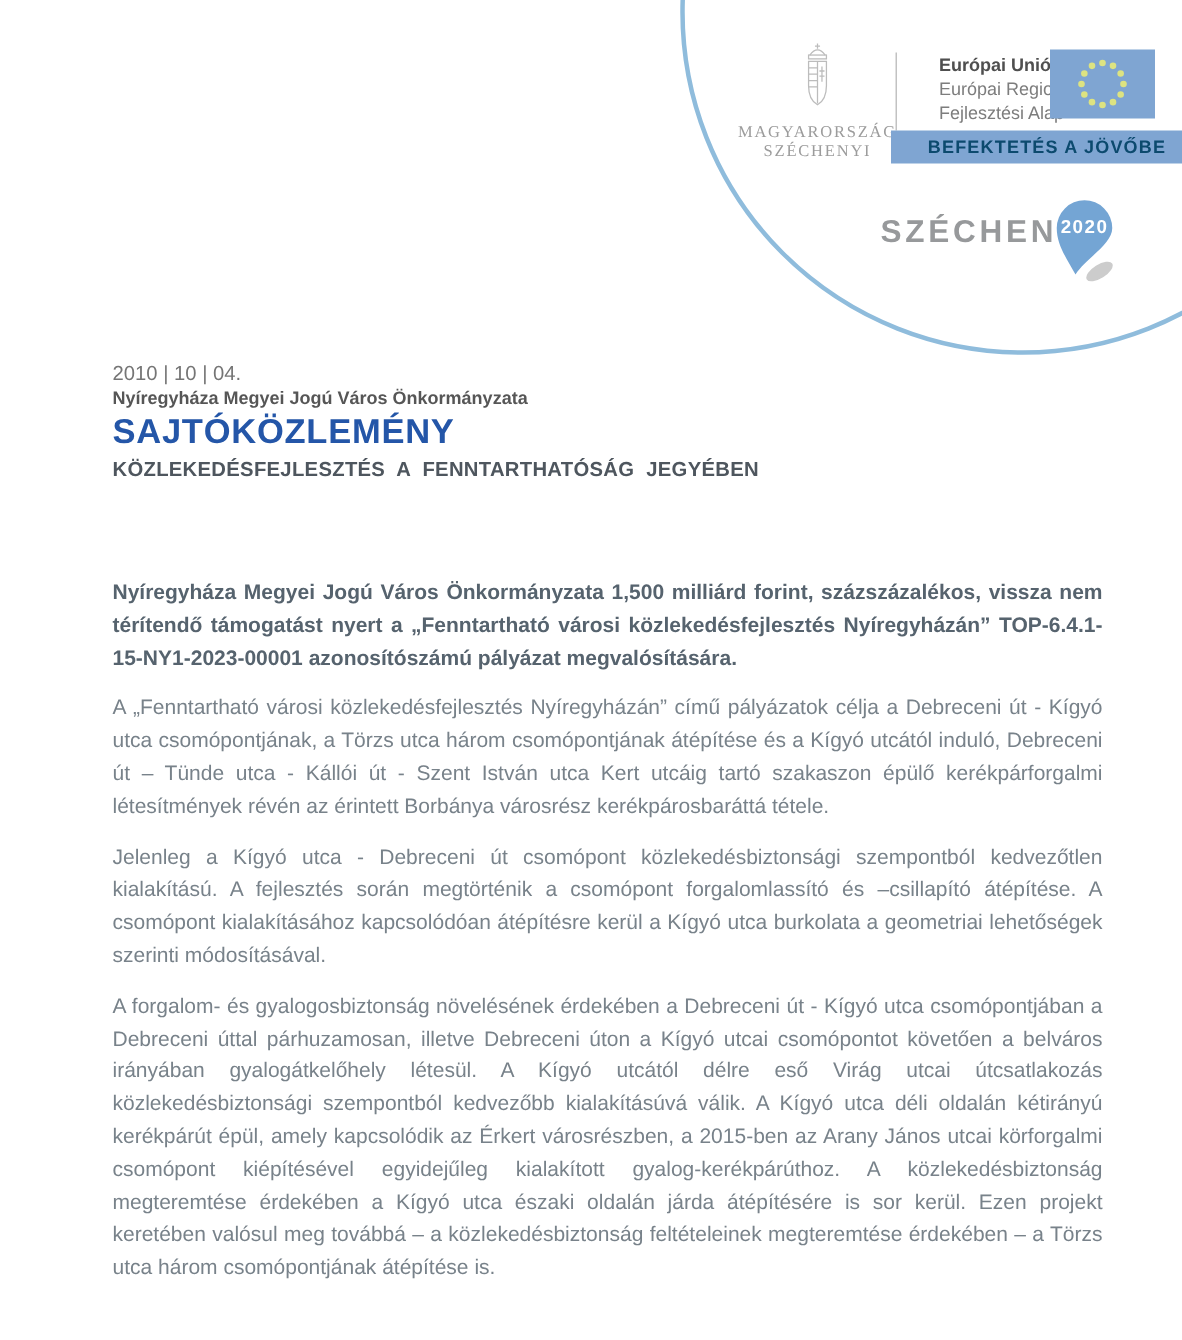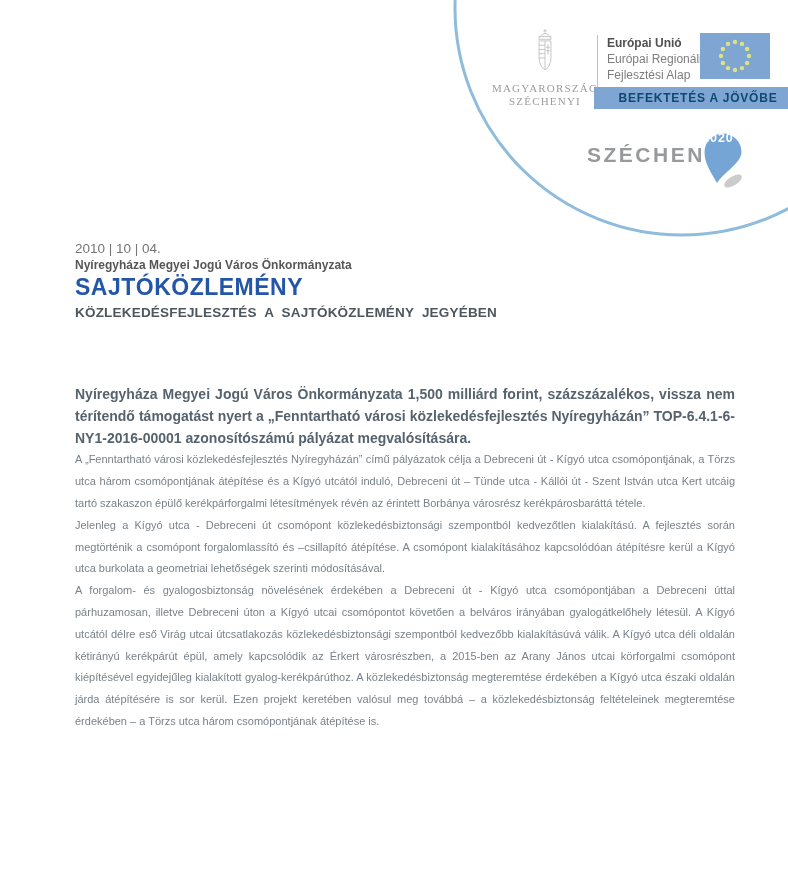--- a/index.html
+++ b/index.html
@@ -11,45 +11,45 @@
   
   .arc { position:absolute; left:0; top:0; z-index:1; }
   
   .gov { position:absolute; left:486px; top:26px; width:118px; text-align:center; z-index:2; }
   .gov svg { display:block; margin:0 auto; }
   .gov-caption { margin-top:4px; font-family:"Liberation Serif", serif; font-size:11px;
     line-height:13px; letter-spacing:1.2px; color:#9c9c9c; }
   
   .eu-divider { position:absolute; left:597px; top:35px; width:1px; height:52px; background:#c2c2c2; z-index:2; }
   
-  .eu-text { position:absolute; left:607px; top:35px; z-index:2; font-size:12px; line-height:16px; color:#7d7d7d; }
+  .eu-text { position:absolute; left:626px; top:35px; z-index:2; font-size:12px; line-height:16px; color:#7d7d7d; }
   .eu-text .eu-title { font-weight:bold; color:#4f4f4f; }
   
   .eu-flag { position:absolute; left:700px; top:33px; width:70px; height:46px; background:#7FA5D2; z-index:2; }
   
   .banner { position:absolute; left:594px; top:87px; width:208px; height:22px; background:#7FA5D2;
     color:#0c4a6e; font-weight:bold; font-size:12px; letter-spacing:0.8px; text-align:center;
     line-height:22px; z-index:2; }
   
   .sz-text { position:absolute; left:587px; top:143px; font-size:21px; font-weight:bold;
     color:#97999b; letter-spacing:2.5px; z-index:2; }
   .pin { position:absolute; left:702px; top:130px; z-index:3; }
-  .pin-year { position:absolute; left:702px; top:131px; width:42px; 
+  .pin-year { position:absolute; left:702px; top:144px; width:42px; text-align:center;
     color:#ffffff; font-size:12.5px; font-weight:bold; letter-spacing:1px; z-index:4; }
   
   .content { position:absolute; left:75px; top:240px; width:660px; z-index:2; }
   .date { font-size:13.5px; line-height:17px; color:#757575; }
   .org  { font-size:12px; line-height:17px; font-weight:bold; color:#565656; }
   .title { font-size:23px; line-height:26px; font-weight:bold;
     color:#2456A8; letter-spacing:0.5px; }
   .subtitle { margin-top:5px; font-size:13.5px; line-height:16px; font-weight:bold;
     color:#4e565e; word-spacing:4px; letter-spacing:0.2px; }
   .lead { margin-top:63px; font-size:14px; line-height:21.8px; font-weight:bold;
     color:#56636e; text-align:justify; }
-  .para { font-size:11px; line-height:21.8px; color:#78828a; text-align:justify; }
+  .para { margin-top:12px; font-size:14px; line-height:21.8px; color:#78828a; text-align:justify; }
 </style>
 </head>
 <body>
 
 <div class="page">
 
   <svg class="arc" width="788" height="250" viewBox="0 0 788 250">
     <circle cx="682" cy="8" r="227" fill="none" stroke="#8FBCDC" stroke-width="3"></circle>
   </svg>
 
@@ -104,20 +104,20 @@
   <svg class="pin" width="50" height="58" viewBox="0 0 50 58">
     <ellipse cx="31" cy="51" rx="10" ry="4.5" transform="rotate(-32 31 51)" fill="#cccccc"></ellipse>
     <path d="M15 53 C9 42 2.5 33.5 2.5 22 A18.5 18.5 0 1 1 39.5 22 C39.5 33 22 42 15 53 Z" fill="#74A5D4"></path>
   </svg>
   <span class="pin-year">2020</span>
 
   <div class="content">
     <div class="date">2010 | 10 | 04.</div>
     <div class="org">Nyíregyháza Megyei Jogú Város Önkormányzata</div>
     <div class="title">SAJTÓKÖZLEMÉNY</div>
-    <div class="subtitle">KÖZLEKEDÉSFEJLESZTÉS A SAJTÓKÖZLEMÉNY JEGYÉBEN</div>
-    <div class="lead">Nyíregyháza Megyei Jogú Város Önkormányzata 1,500 milliárd forint, százszázalékos, vissza nem térítendő támogatást nyert a „Fenntartható városi közlekedésfejlesztés Nyíregyházán” TOP-6.4.1-6-NY1-2016-00001 azonosítószámú pályázat megvalósítására.</div>
+    <div class="subtitle">KÖZLEKEDÉSFEJLESZTÉS A FENNTARTHATÓSÁG JEGYÉBEN</div>
+    <div class="lead">Nyíregyháza Megyei Jogú Város Önkormányzata 1,500 milliárd forint, százszázalékos, vissza nem térítendő támogatást nyert a „Fenntartható városi közlekedésfejlesztés Nyíregyházán” TOP-6.4.1-15-NY1-2023-00001 azonosítószámú pályázat megvalósítására.</div>
     <div class="para">A „Fenntartható városi közlekedésfejlesztés Nyíregyházán” című pályázatok célja a Debreceni út - Kígyó utca csomópontjának, a Törzs utca három csomópontjának átépítése és a Kígyó utcától induló, Debreceni út – Tünde utca - Kállói út - Szent István utca Kert utcáig tartó szakaszon épülő kerékpárforgalmi létesítmények révén az érintett Borbánya városrész kerékpárosbaráttá tétele.</div>
     <div class="para">Jelenleg a Kígyó utca - Debreceni út csomópont közlekedésbiztonsági szempontból kedvezőtlen kialakítású. A fejlesztés során megtörténik a csomópont forgalomlassító és –csillapító átépítése. A csomópont kialakításához kapcsolódóan átépítésre kerül a Kígyó utca burkolata a geometriai lehetőségek szerinti módosításával.</div>
     <div class="para">A forgalom- és gyalogosbiztonság növelésének érdekében a Debreceni út - Kígyó utca csomópontjában a Debreceni úttal párhuzamosan, illetve Debreceni úton a Kígyó utcai csomópontot követően a belváros irányában gyalogátkelőhely létesül. A Kígyó utcától délre eső Virág utcai útcsatlakozás közlekedésbiztonsági szempontból kedvezőbb kialakításúvá válik. A Kígyó utca déli oldalán kétirányú kerékpárút épül, amely kapcsolódik az Érkert városrészben, a 2015-ben az Arany János utcai körforgalmi csomópont kiépítésével egyidejűleg kialakított gyalog-kerékpárúthoz. A közlekedésbiztonság megteremtése érdekében a Kígyó utca északi oldalán járda átépítésére is sor kerül. Ezen projekt keretében valósul meg továbbá – a közlekedésbiztonság feltételeinek megteremtése érdekében – a Törzs utca három csomópontjának átépítése is.</div>
   </div>
 
 </div>
 
 </body></html>

